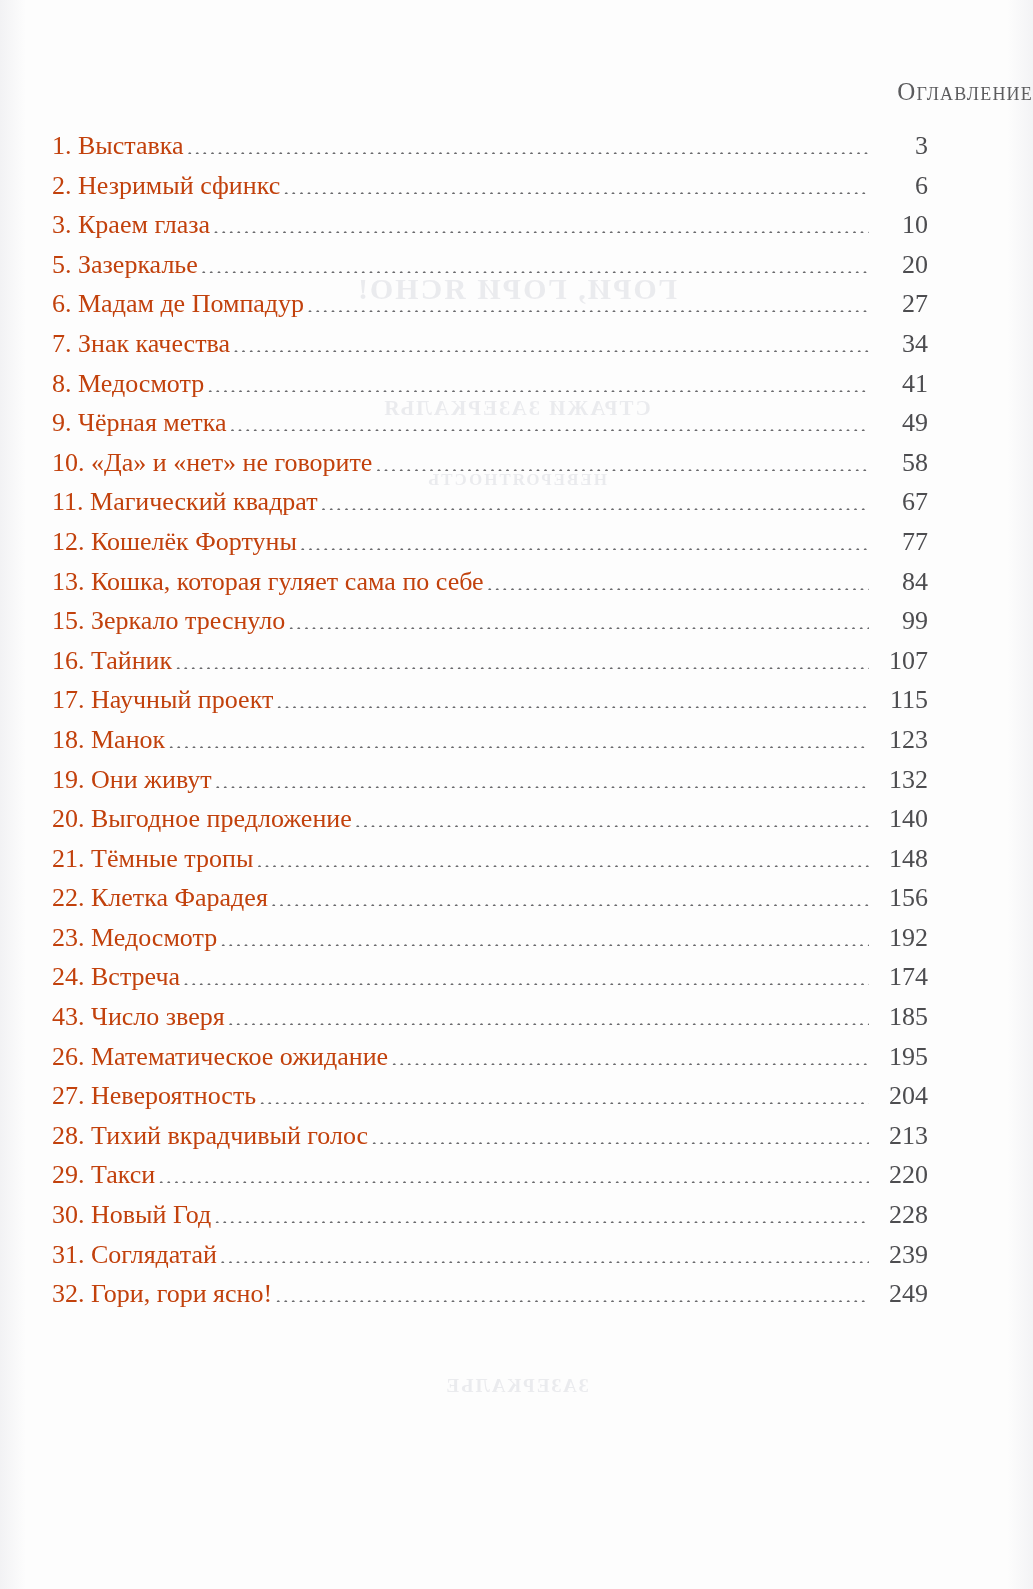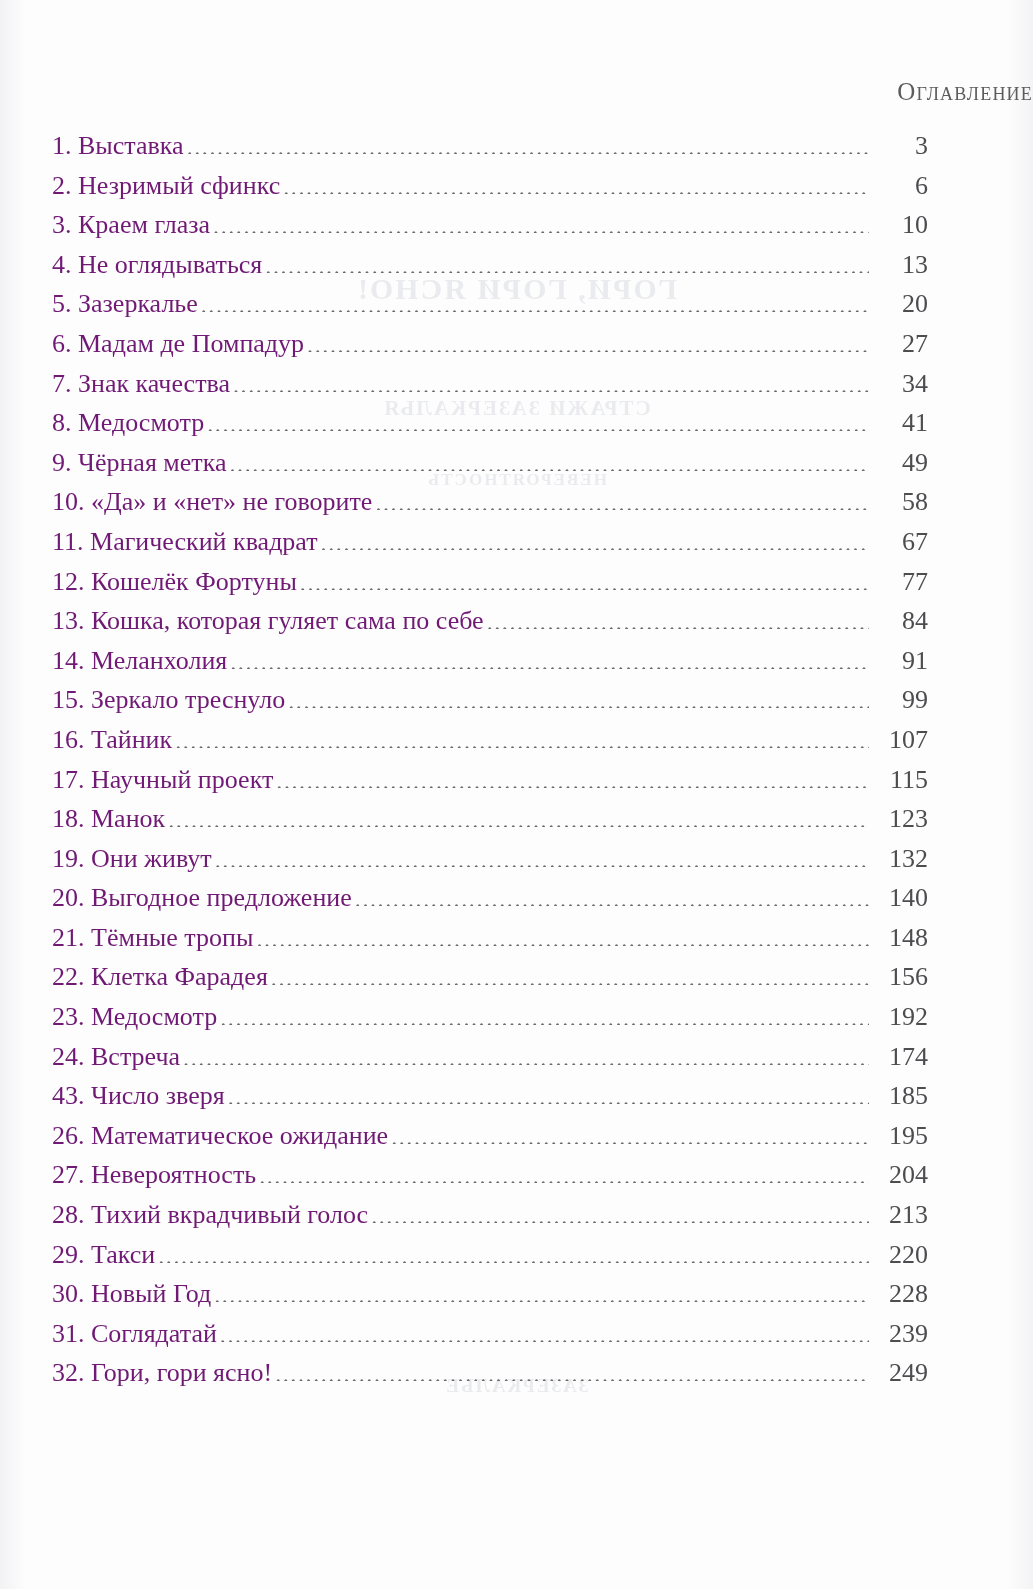--- a/index.html
+++ b/index.html
@@ -62,21 +62,21 @@
     display: flex;
     align-items: baseline;
     height: 39.6px;
     font-size: 26px;
     line-height: 39.6px;
     white-space: nowrap;
   }
 
   .toc-label {
     flex: 0 0 auto;
-    color: #701a75;
+    color: #c2410c;
   }
 
   .toc-leader {
     flex: 1 1 auto;
     overflow: hidden;
     margin: 0 3px;
     position: relative;
     height: 1em;
   }
   .toc-leader::after {
@@ -130,25 +130,20 @@
         <span class="toc-label">2. Незримый сфинкс</span>
         <span class="toc-leader"></span>
         <span class="toc-page">6</span>
       </div>
       <div class="toc-row">
         <span class="toc-label">3. Краем глаза</span>
         <span class="toc-leader"></span>
         <span class="toc-page">10</span>
       </div>
       <div class="toc-row">
-        <span class="toc-label">4. Не оглядываться</span>
-        <span class="toc-leader"></span>
-        <span class="toc-page">13</span>
-      </div>
-      <div class="toc-row">
         <span class="toc-label">5. Зазеркалье</span>
         <span class="toc-leader"></span>
         <span class="toc-page">20</span>
       </div>
       <div class="toc-row">
         <span class="toc-label">6. Мадам де Помпадур</span>
         <span class="toc-leader"></span>
         <span class="toc-page">27</span>
       </div>
       <div class="toc-row">
@@ -180,25 +175,20 @@
         <span class="toc-label">12. Кошелёк Фортуны</span>
         <span class="toc-leader"></span>
         <span class="toc-page">77</span>
       </div>
       <div class="toc-row">
         <span class="toc-label">13. Кошка, которая гуляет сама по себе</span>
         <span class="toc-leader"></span>
         <span class="toc-page">84</span>
       </div>
       <div class="toc-row">
-        <span class="toc-label">14. Меланхолия</span>
-        <span class="toc-leader"></span>
-        <span class="toc-page">91</span>
-      </div>
-      <div class="toc-row">
         <span class="toc-label">15. Зеркало треснуло</span>
         <span class="toc-leader"></span>
         <span class="toc-page">99</span>
       </div>
       <div class="toc-row">
         <span class="toc-label">16. Тайник</span>
         <span class="toc-leader"></span>
         <span class="toc-page">107</span>
       </div>
       <div class="toc-row">

